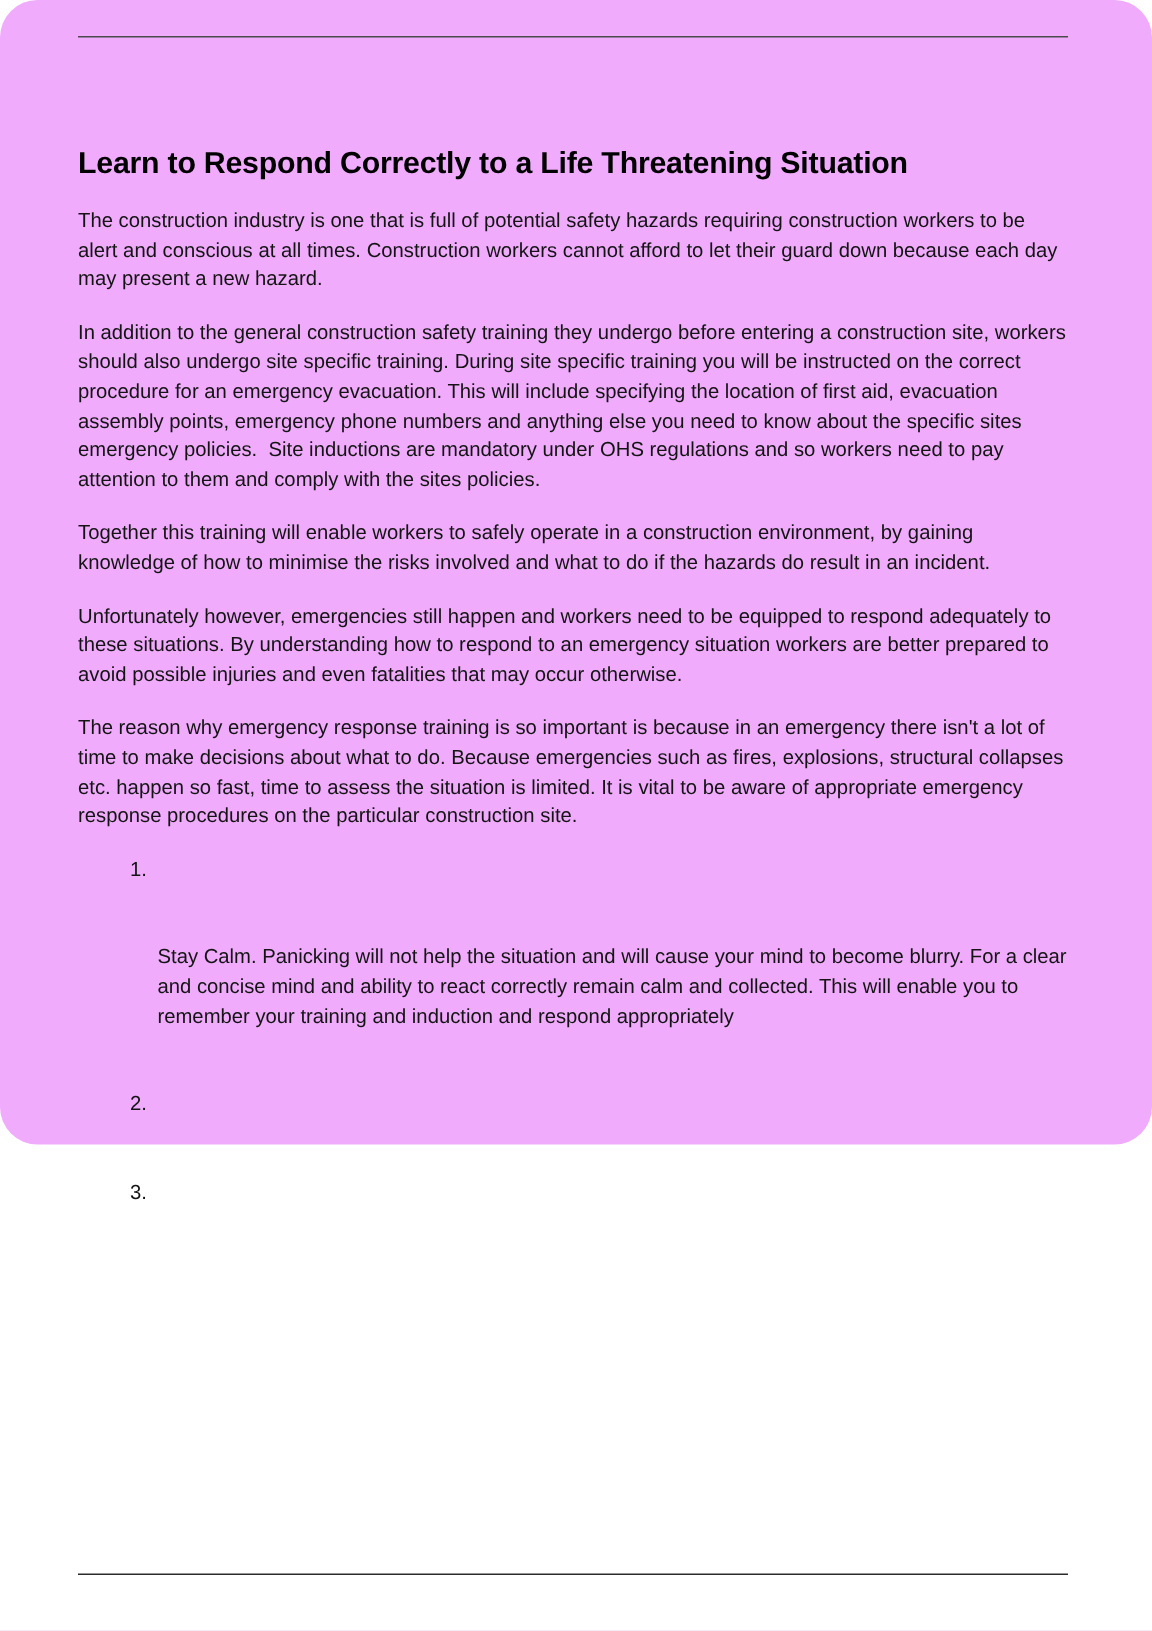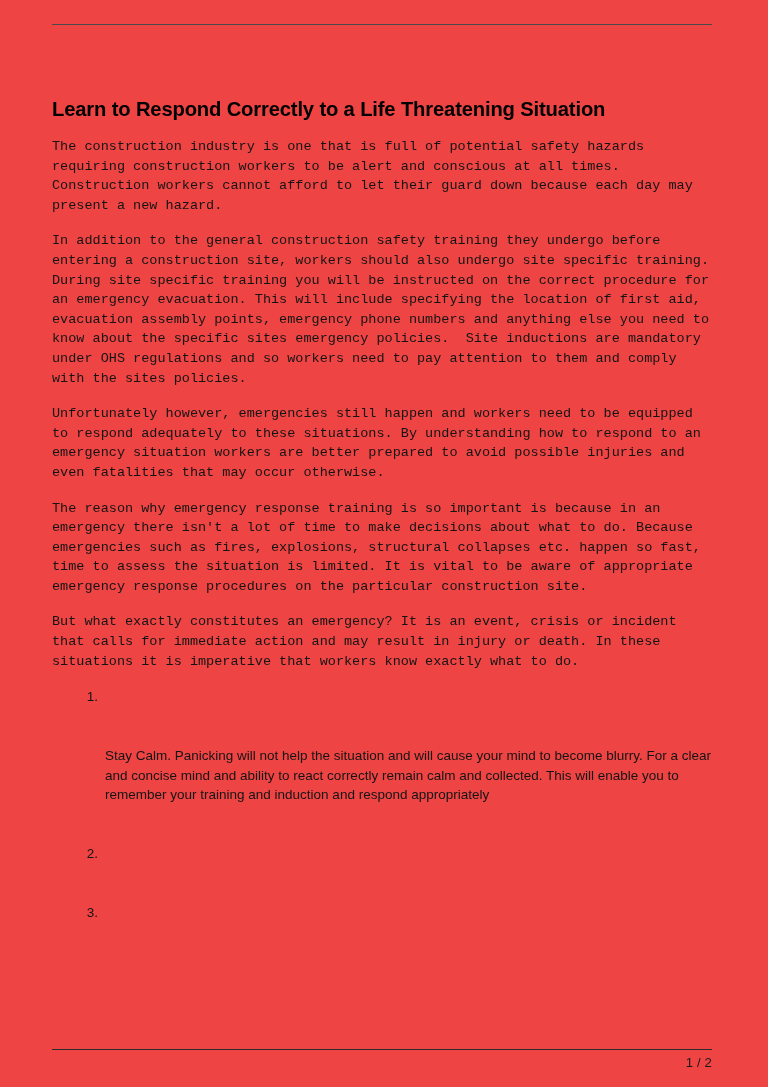--- a/index.html
+++ b/index.html
@@ -16,22 +16,23 @@
     font-family: "Liberation Sans", sans-serif;
     color: #000000;
     -webkit-font-smoothing: antialiased;
   }
 
   .page {
     position: absolute;
     left: 0;
     top: 0;
     width: 768px;
-    height: 1087px;
-    background: #ef4444;
+    height: 763px;
+    background: #f0abfc;
+    border-radius: 25px;
   }
 
   .header-rule {
     position: absolute;
     left: 52px;
     top: 24px;
     width: 660px;
     height: 0;
     border-top: 1.6px solid #4a4a4a;
   }
@@ -74,21 +75,20 @@
   }
 
   .para {
     margin: 0 0 16px 0;
     font-size: 13.5px;
     line-height: 19.6px;
     color: #141414;
     text-align: left;
     white-space: pre-wrap;
     letter-spacing: 0.01px;
-    font-family: Liberation Mono, monospace;
   }
 
   .ordered-list {
     margin: 0;
     padding: 0;
     list-style: none;
   }
 
   .list-item {
     position: relative;
@@ -121,35 +121,34 @@
 <div class="page">
 
   <div class="header-rule"></div>
 
   <div class="content">
 
     <h1 class="doc-title">Learn to Respond Correctly to a Life Threatening Situation</h1>
 
     <p class="para">The construction industry is one that is full of potential safety hazards requiring construction workers to be alert and conscious at all times. Construction workers cannot afford to let their guard down because each day may present a new hazard.</p>
     <p class="para">In addition to the general construction safety training they undergo before entering a construction site, workers should also undergo site specific training. During site specific training you will be instructed on the correct procedure for an emergency evacuation. This will include specifying the location of first aid, evacuation assembly points, emergency phone numbers and anything else you need to know about the specific sites emergency policies.  Site inductions are mandatory under OHS regulations and so workers need to pay attention to them and comply with the sites policies.</p>
+    <p class="para">Together this training will enable workers to safely operate in a construction environment, by gaining knowledge of how to minimise the risks involved and what to do if the hazards do result in an incident.</p>
     <p class="para">Unfortunately however, emergencies still happen and workers need to be equipped to respond adequately to these situations. By understanding how to respond to an emergency situation workers are better prepared to avoid possible injuries and even fatalities that may occur otherwise.</p>
     <p class="para">The reason why emergency response training is so important is because in an emergency there isn't a lot of time to make decisions about what to do. Because emergencies such as fires, explosions, structural collapses etc. happen so fast, time to assess the situation is limited. It is vital to be aware of appropriate emergency response procedures on the particular construction site.</p>
-    <p class="para">But what exactly constitutes an emergency? It is an event, crisis or incident that calls for immediate action and may result in injury or death. In these situations it is imperative that workers know exactly what to do.</p>
 
     <ol class="ordered-list">
       <li class="list-item">
         <span class="list-marker">1.</span>
         <span class="list-text">Stay Calm. Panicking will not help the situation and will cause your mind to become blurry. For a clear and concise mind and ability to react correctly remain calm and collected. This will enable you to remember your training and induction and respond appropriately</span>
       </li>
       <li class="list-item">
         <span class="list-marker">2.</span>
       </li>
       <li class="list-item">
         <span class="list-marker">3.</span>
       </li>
     </ol>
 
   </div>
 
   <div class="footer-rule"></div>
-  <div class="footer-page">1 / 2</div>
 
 </div>
 
 </body></html>

